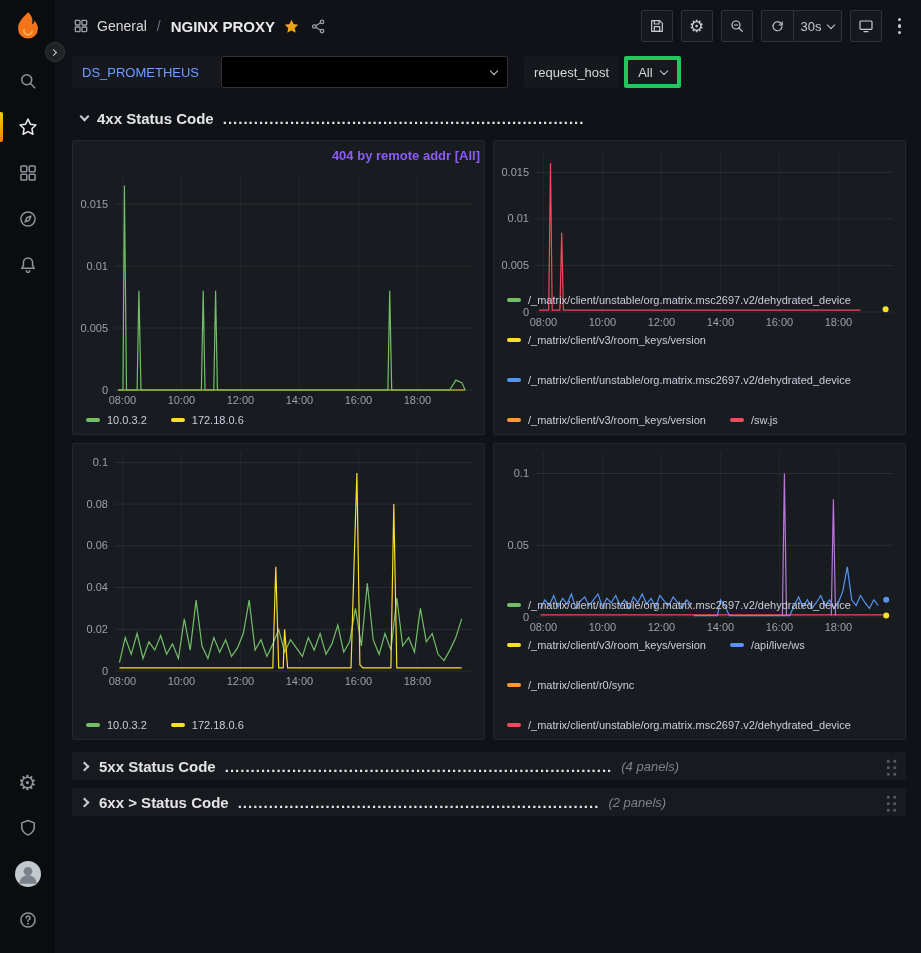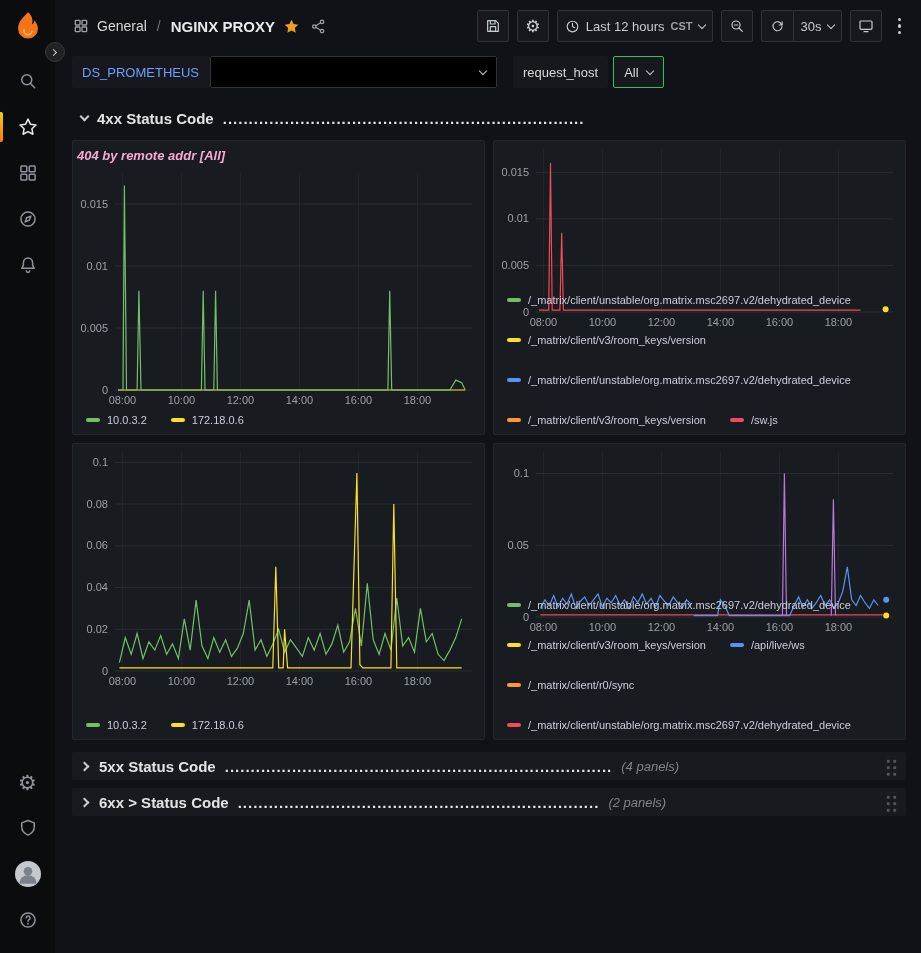--- a/index.html
+++ b/index.html
@@ -73,24 +73,24 @@
   .btn-group .tb-btn:last-child { border-radius: 0 2px 2px 0; }
   .kebab { display: flex; flex-direction: column; gap: 3px; padding: 0 8px; cursor: pointer; background: none; border: none; }
   .kebab i { width: 3.5px; height: 3.5px; border-radius: 50%; background: #c7ccd1; }
 
   
   .submenu { display: flex; align-items: center; padding: 4px 15px 8px 17px; gap: 0; flex: none; }
   .sm-box {
     height: 32px; display: flex; align-items: center; padding: 0 10px;
     background: #16181d; border-radius: 2px; font-size: 13px; cursor: pointer;
   }
-  .ds-label { color: #6e9fff; font-weight: 500; margin-right: 1px; }
+  .ds-label { color: #6e9fff; font-weight: 500; margin-right: 12px; }
   .ds-select { width: 287px; background: #000; border: 1px solid #2f3237; justify-content: space-between; }
   .host-label { margin-left: 16px; margin-right: 5px; color: #d8d9da; }
-  .host-value { border: 1px solid #22c55e; gap: 8px; }
+  .host-value { border: 4px solid #22c55e; gap: 8px; }
 
   
   .dash { padding: 8px 15px 0 17px; flex: 1; overflow: hidden; }
   .row {
     height: 28px; display: flex; align-items: center; gap: 9px; padding: 0 9px;
     border-radius: 2px; cursor: pointer; margin-bottom: 8px;
   }
   .row.collapsed { background: rgba(255,255,255,0.035); }
   .row-title { font-size: 15px; font-weight: 700; color: #e3e4e6; white-space: nowrap; }
   .row-leader { font-size: 15px; font-weight: 700; color: #e3e4e6; letter-spacing: 1px; white-space: nowrap; overflow: hidden; }
@@ -101,21 +101,21 @@
     background-size: 6.5px 6.5px; background-position: 1px 2px;
   }
   .panel-grid {
     display: grid; grid-template-columns: 1fr 1fr; grid-template-rows: 295px 297px;
     gap: 8px; margin: 2px 0 12px;
   }
   .panel {
     background: #181b1f; border: 1px solid #23262b; border-radius: 2px;
     display: flex; flex-direction: column; overflow: hidden;
   }
-  .panel-title { text-align: left; padding: 7px 4px 2px; font-size: 13px; font-weight: 600; color: #f9a8d4; cursor: pointer; flex: none; font-style: italic; }
+  .panel-title { text-align: right; padding: 7px 4px 2px; font-size: 13px; font-weight: 600; color: #8b5cf6; cursor: pointer; flex: none; }
   .chart { flex: 1; min-height: 0; width: 100%; cursor: crosshair; }
   .chart svg text { fill: #9da0a6; font-size: 11px; font-family: "Liberation Sans", sans-serif; }
   .legend { flex: none; display: flex; flex-wrap: wrap; column-gap: 16px; row-gap: 2px; padding: 2px 10px 6px 13px; font-size: 11px; line-height: 16px; color: #ccccdc; gap: 24px; }
   .legend-item { display: flex; align-items: center; white-space: nowrap; max-width: 100%; overflow: hidden; cursor: pointer; }
   .swatch { flex: none; display: inline-block; width: 14px; height: 4px; border-radius: 2px; margin-right: 7px; }
 </style>
 </head>
 <body>
 
 <aside class="sidebar">
@@ -220,29 +220,20 @@
     <div class="top-actions">
       <button class="tb-btn">
         <svg width="16" height="16" viewBox="0 0 24 24" fill="none" stroke="currentColor" stroke-width="1.8" stroke-linejoin="round">
           <path d="M4 4h12l4 4v12H4z"></path>
             <path d="M8 4v5h7V4"></path>
             <rect x="8" y="13" width="8" height="7"></rect>
         </svg>
       </button>
       <button class="tb-btn">
         <span class="gear-glyph" style="font-size:17px">⚙</span>
-      </button>
-      <button class="tb-btn">
-        <svg width="15" height="15" viewBox="0 0 24 24" fill="none" stroke="currentColor" stroke-width="1.8" stroke-linecap="round">
-          <circle cx="12" cy="12" r="8.5"></circle>
-            <path d="M12 7v5l3.5 2"></path>
-        </svg>
-        <span>Last 12 hours</span>
-        <span class="tz-badge">CST</span>
-        <span class="caret"></span>
       </button>
       <button class="tb-btn">
         <svg width="16" height="16" viewBox="0 0 24 24" fill="none" stroke="currentColor" stroke-width="1.8" stroke-linecap="round">
           <circle cx="10.5" cy="10.5" r="6"></circle>
             <line x1="15" y1="15" x2="20" y2="20"></line>
             <line x1="8" y1="10.5" x2="13" y2="10.5"></line>
         </svg>
       </button>
       <div class="btn-group">
         <button class="tb-btn">

